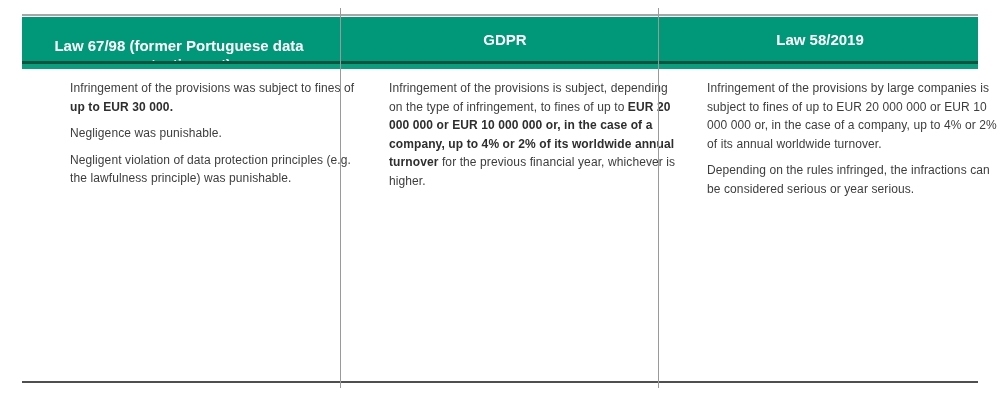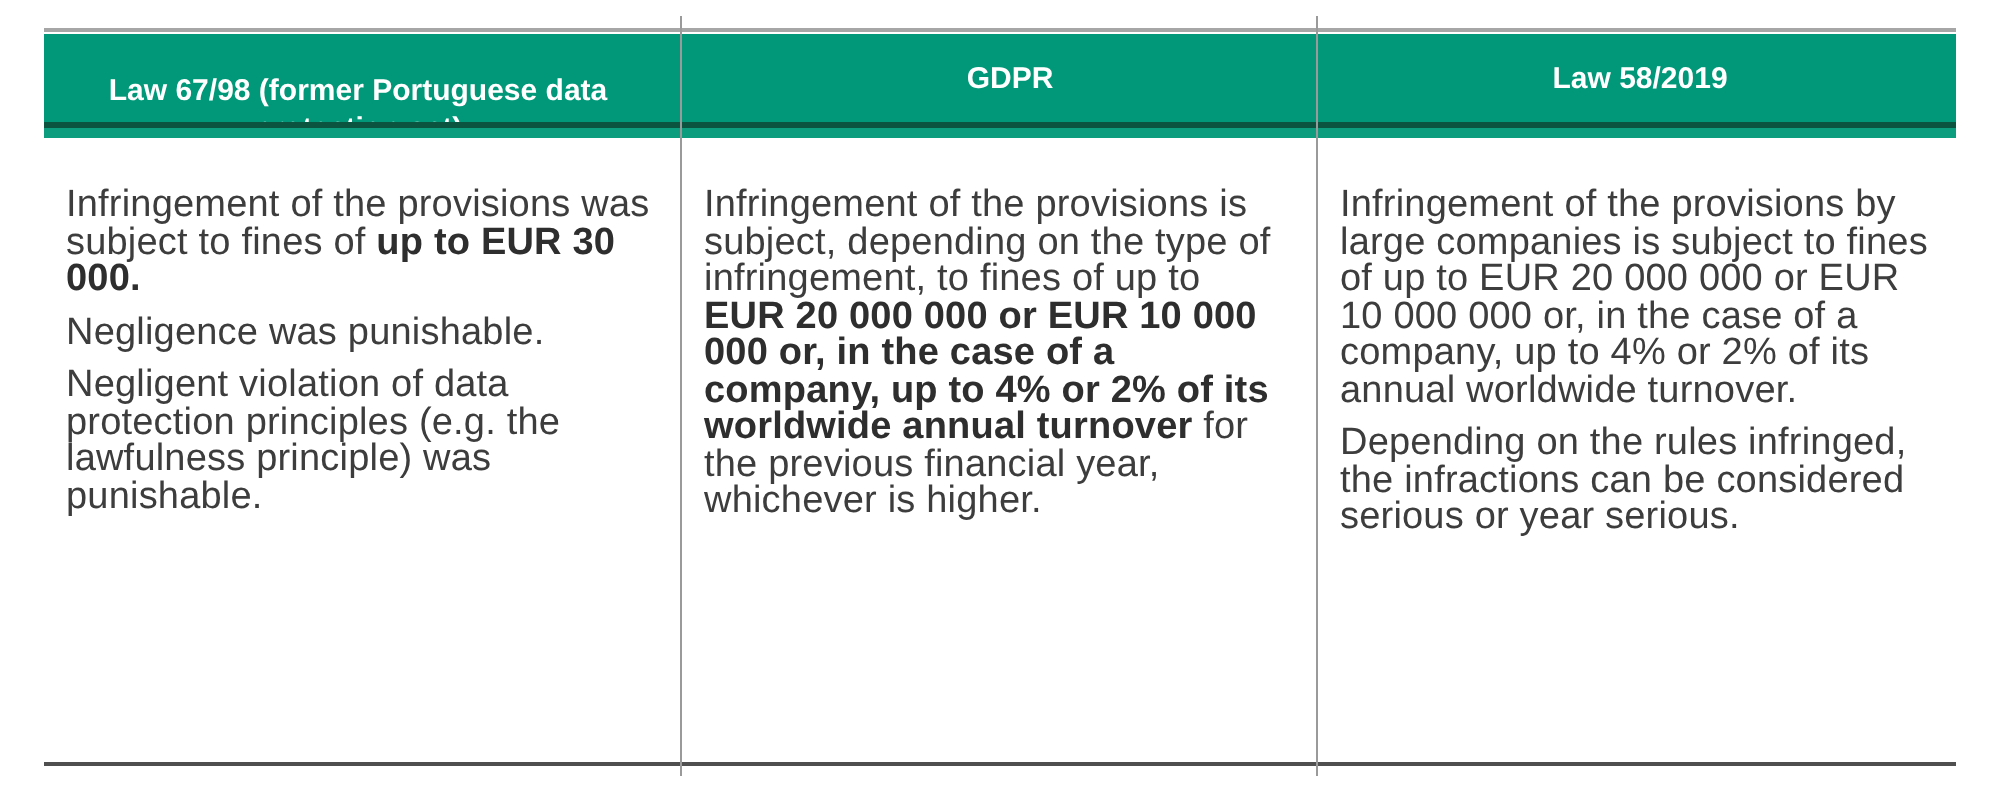--- a/index.html
+++ b/index.html
@@ -70,25 +70,26 @@
     width: 1px;
     height: 380px;
     background: #9a9a9a;
     z-index: 3;
   }
   .divider.d1 { left: 340px; }
   .divider.d2 { left: 658px; }
   
   .body-cell {
     position: absolute;
-    top: 94px;
-    font-size: 19px;
+    top: 79px;
+    font-size: 12px;
     line-height: 18.5px;
     color: #3d3d3d;
     letter-spacing: 0.1px;
+    margin-left: 37px;
   }
   .body-cell.c1 { left: 33px;  width: 296px; }
   .body-cell.c2 { left: 352px; width: 293px; }
   .body-cell.c3 { left: 670px; width: 299px; }
   .body-cell p.para {
     margin: 0 0 8px 0;
     padding: 0;
   }
   .body-cell p.para strong {
     font-weight: bold;

